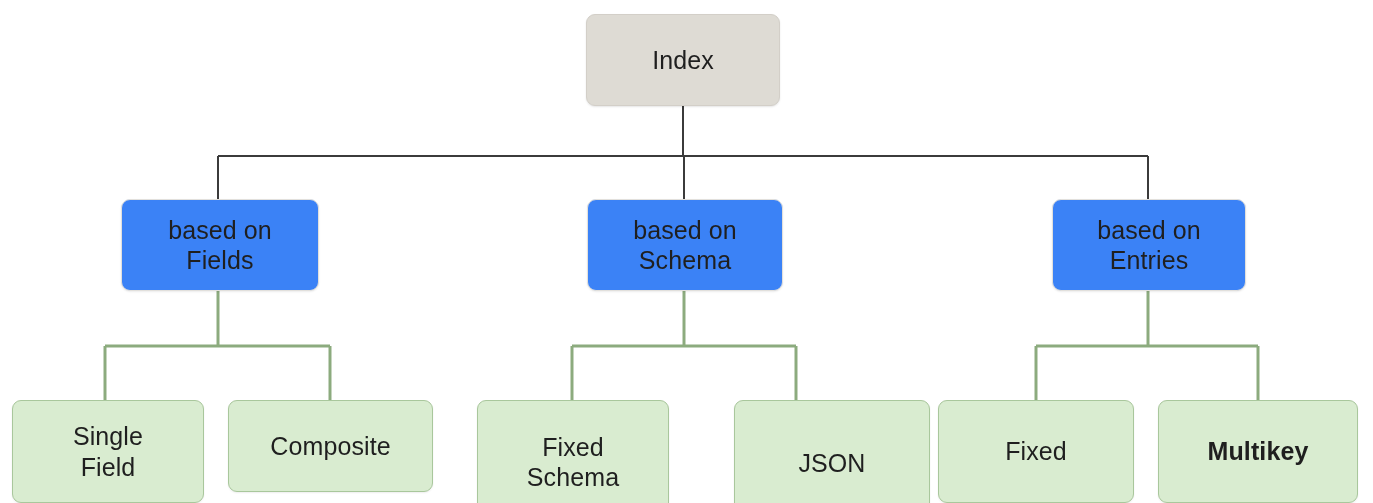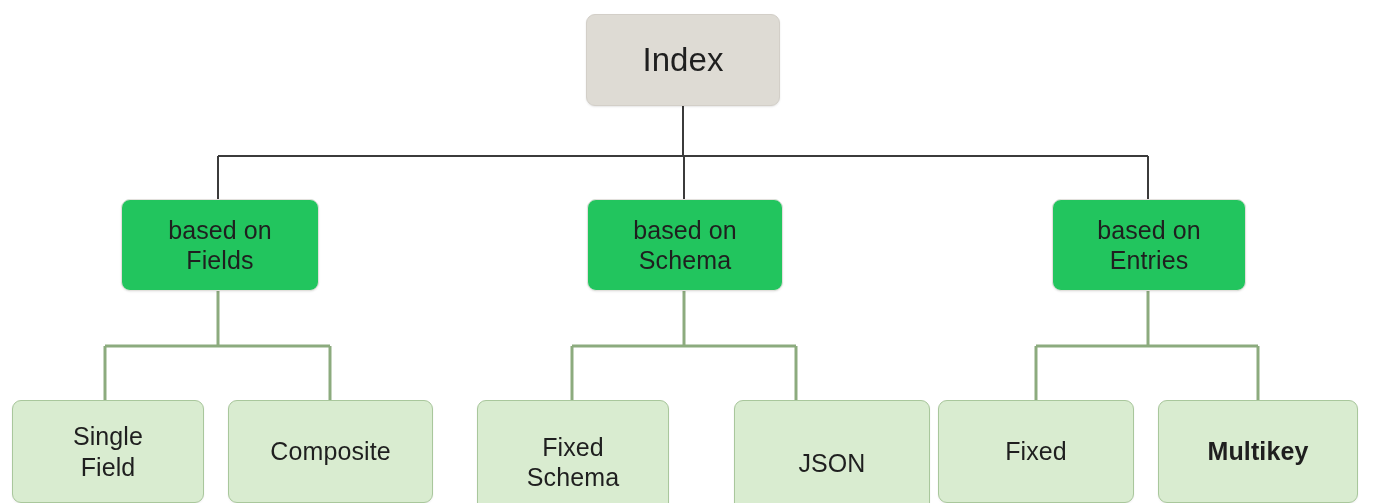--- a/index.html
+++ b/index.html
@@ -36,25 +36,25 @@
     text-align: center;
     border-radius: 9px;
     line-height: 1.22;
     white-space: pre-line;
     color: #1f1f1f;
     letter-spacing: 0.1px;
   }
   .node-root {
     background: #dedbd4;
     border: 1px solid #d3cfc8;
-    font-size: 33px;
+    font-size: 25px;
     box-shadow: 0 1px 2px rgba(0,0,0,0.10);
   }
   .node-mid {
-    background: #22c55e;
+    background: #3b82f6;
     border: 1px solid #e2e0dc;
     font-size: 25px;
     box-shadow: 0 1px 2px rgba(0,0,0,0.08);
   }
   .node-leaf {
     background: #d9ecd0;
     border: 1px solid #a9c79c;
     font-size: 25px;
     box-shadow: 0 1px 2px rgba(0,0,0,0.07);
   }
@@ -94,21 +94,21 @@
 
   <div class="node node-mid" style="left: 121px; top: 199px; width: 198px; height: 92px;">based on
 Fields</div>
   <div class="node node-mid" style="left: 587px; top: 199px; width: 196px; height: 92px;">based on
 Schema</div>
   <div class="node node-mid" style="left: 1052px; top: 199px; width: 194px; height: 92px;">based on
 Entries</div>
 
   <div class="node node-leaf" style="left: 12px; top: 400px; width: 192px; height: 103px;">Single
 Field</div>
-  <div class="node node-leaf" style="left: 228px; top: 400px; width: 205px; height: 103px;">Composite</div>
+  <div class="node node-leaf" style="left: 228px; top: 400px; width: 205px; height: 92px;">Composite</div>
 
   <div class="node node-leaf" style="left: 477px; top: 400px; width: 192px; height: 124px;">Fixed
 Schema</div>
   <div class="node node-leaf" style="left: 734px; top: 400px; width: 196px; height: 126px;">JSON</div>
 
   <div class="node node-leaf" style="left: 938px; top: 400px; width: 196px; height: 103px;">Fixed</div>
   <div class="node node-leaf" style="left: 1158px; top: 400px; width: 200px; height: 103px; font-weight: bold;">Multikey</div>
 
 </div>
 

